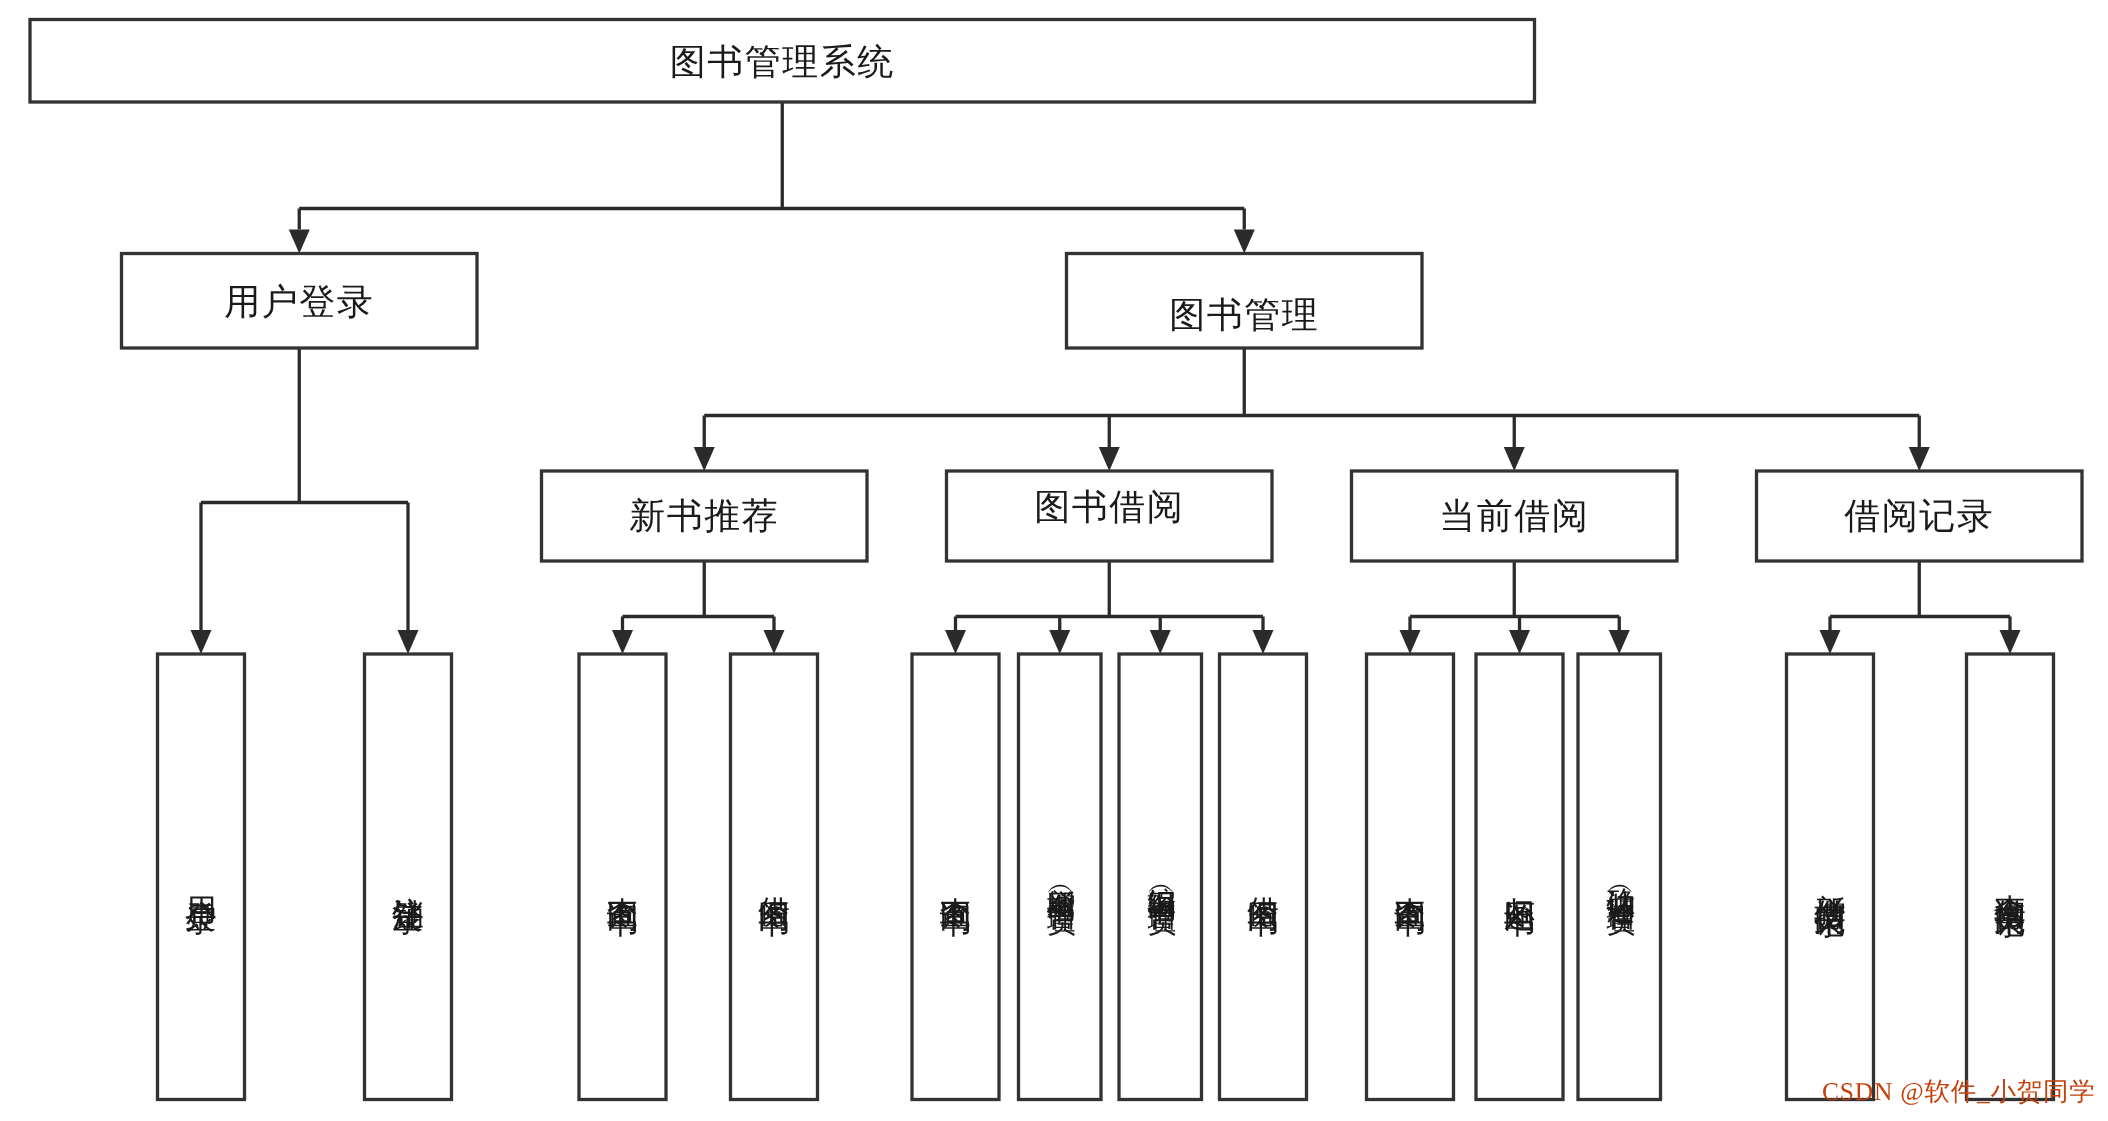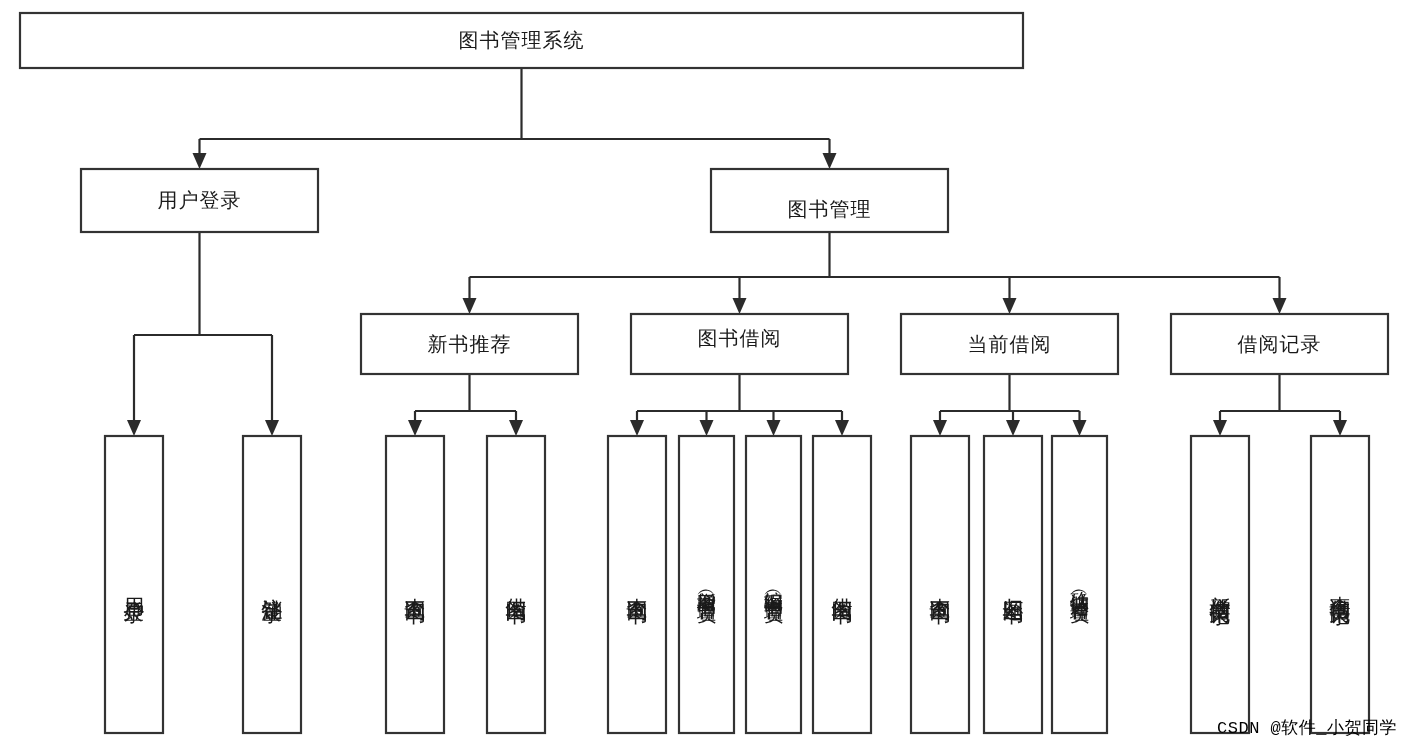--- a/index.html
+++ b/index.html
@@ -62,32 +62,32 @@
   }
   .hlabel-wrap {
     position: absolute;
     display: flex;
     align-items: center;
     justify-content: center;
     pointer-events: none;
   }
   .hlabel-text {
     font-family: Liberation Serif, serif;
-    font-size: 20px;
+    font-size: 24px;
     color: #1a1a1a;
     letter-spacing: 1px;
     white-space: nowrap;
   }
   #watermark {
     position: absolute;
     right: 8px;
     bottom: 8px;
-    font-family: Liberation Mono, monospace;
+    font-family: Liberation Serif, serif;
     font-size: 17px;
-    color: #000000;
+    color: #c2410c;
     white-space: nowrap;
     letter-spacing: 0.5px;
     margin-top: 16px;
   }
 </style>
 </head>
 <body>
 
 <div id="diagram-root">
 

